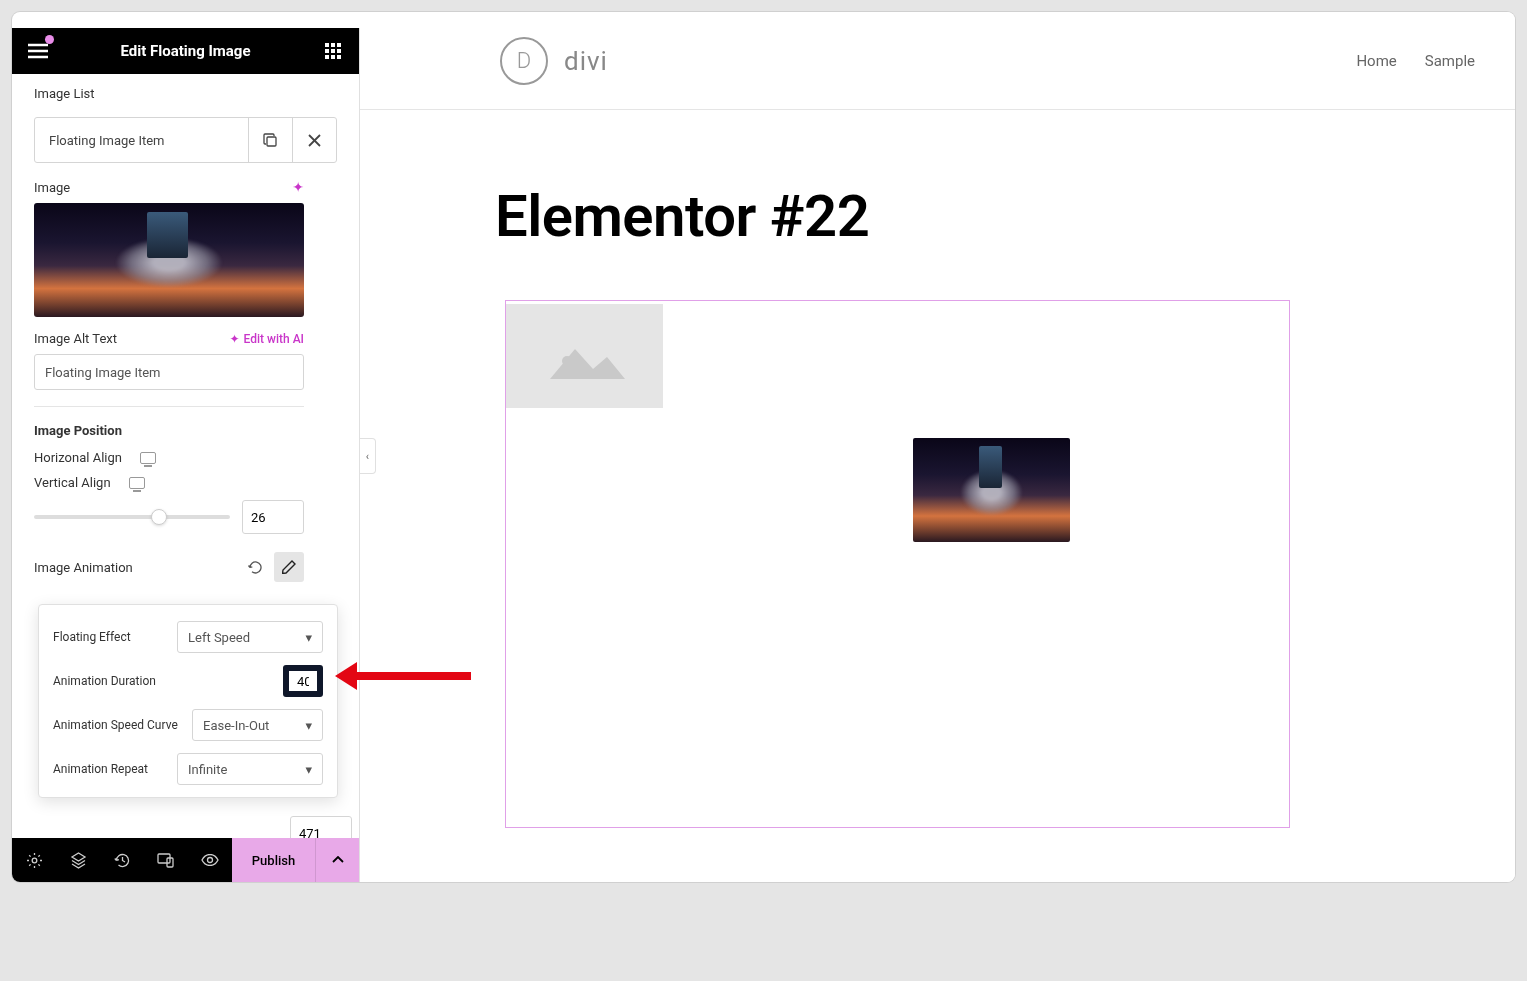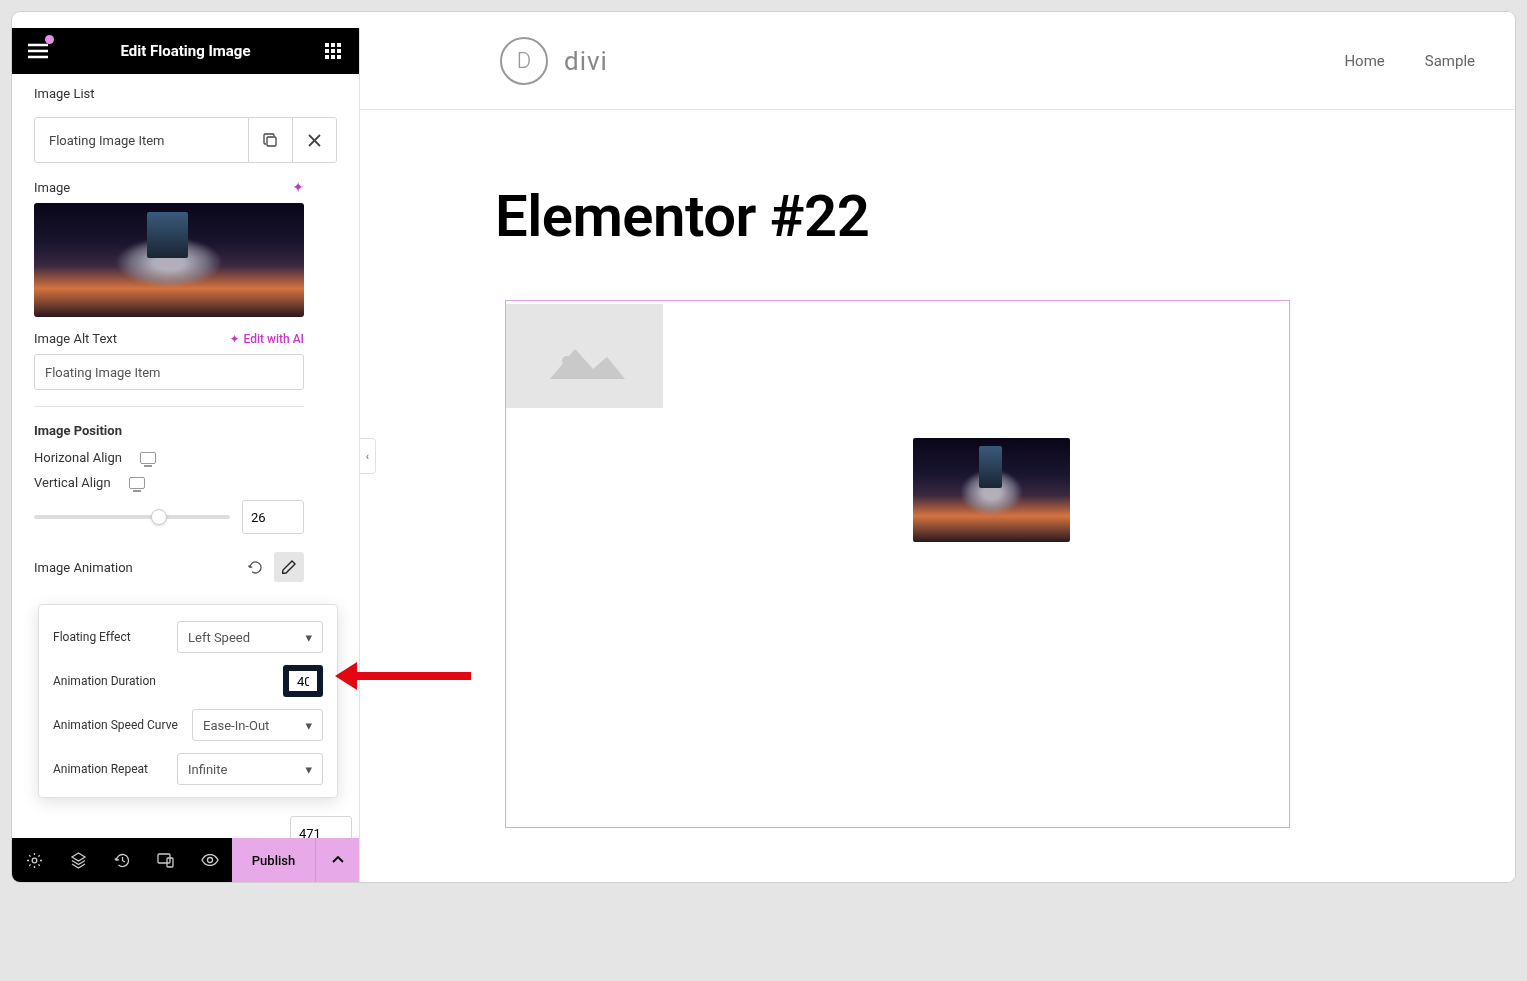--- a/index.html
+++ b/index.html
@@ -50,21 +50,21 @@
 .sidebar-footer { height: 44px; background: #000; display: flex; align-items: stretch; }
 .footer-icon { width: 44px; display: flex; align-items: center; justify-content: center; cursor: pointer; }
 .footer-icon svg { stroke: #ccc; fill: none; }
 .publish-btn { flex: 1; background: #e8a9e8; color: #000; display: flex; align-items: center; justify-content: center; font-size: 13px; font-weight: 500; cursor: pointer; }
 .publish-caret { width: 44px; background: #e8a9e8; display: flex; align-items: center; justify-content: center; border-left: 1px solid rgba(0,0,0,0.1); cursor: pointer; }
 .canvas { position: absolute; left: 348px; right: 0; top: 0; bottom: 0; background: #fff; }
 .collapse-handle { position: absolute; left: 0; top: 426px; width: 16px; height: 36px; background: #fff; border: 1px solid #e0e0e0; border-left: none; border-radius: 0 4px 4px 0; display: flex; align-items: center; justify-content: center; cursor: pointer; font-size: 11px; color: #666; }
 .top-bar { height: 98px; border-bottom: 1px solid #e5e5e5; display: flex; align-items: center; padding: 0 40px 0 140px; gap: 10px; }
 .logo-circle { width: 48px; height: 48px; border: 2px solid #999; border-radius: 50%; display: flex; align-items: center; justify-content: center; font-size: 22px; color: #999; font-weight: 300; }
 .logo-text { font-size: 26px; color: #888; letter-spacing: 1px; margin-left: 6px; }
-.nav-links { margin-left: auto; display: flex; gap: 40px; align-items: center; }
+.nav-links { margin-left: auto; display: flex; gap: 28px; align-items: center; }
 .nav-link { font-size: 15px; color: #666; cursor: pointer; }
 .page-heading { font-size: 58px; font-weight: 600; color: #000; margin: 72px 0 0 135px; letter-spacing: -0.5px; }
 .preview-area { margin: 50px 0 0 145px; width: 785px; height: 528px; border: 1px solid #e0a0e8; position: relative; }
 .placeholder-img { position: absolute; left: 0; top: 3px; width: 157px; height: 104px; background: #e5e5e5; display: flex; align-items: center; justify-content: center; }
 .placeholder-img svg { width: 80px; height: 55px; }
 .floating-img { position: absolute; left: 407px; top: 137px; width: 157px; height: 104px; border-radius: 2px; overflow: hidden; background: linear-gradient(180deg, #0a0618 0%, #1a1530 35%, #3a2840 55%, #d4733f 75%, #2a1820 100%); }
 .floating-img::before { content: ""; position: absolute; left: 30%; top: 30%; width: 40%; height: 45%; background: radial-gradient(ellipse, rgba(200,200,210,0.85) 20%, rgba(150,150,165,0.6) 50%, transparent 70%); border-radius: 50% 50% 45% 45%; filter: blur(1px); }
 .floating-img::after { content: ""; position: absolute; left: 42%; top: 8%; width: 15%; height: 40%; background: linear-gradient(180deg, #3a5a7a 0%, #1a2535 100%); border-radius: 2px; }
 .arrow { position: absolute; left: 339px; top: 660px; z-index: 30; }
 .arrow-line { width: 120px; height: 8px; background: #e30613; }

